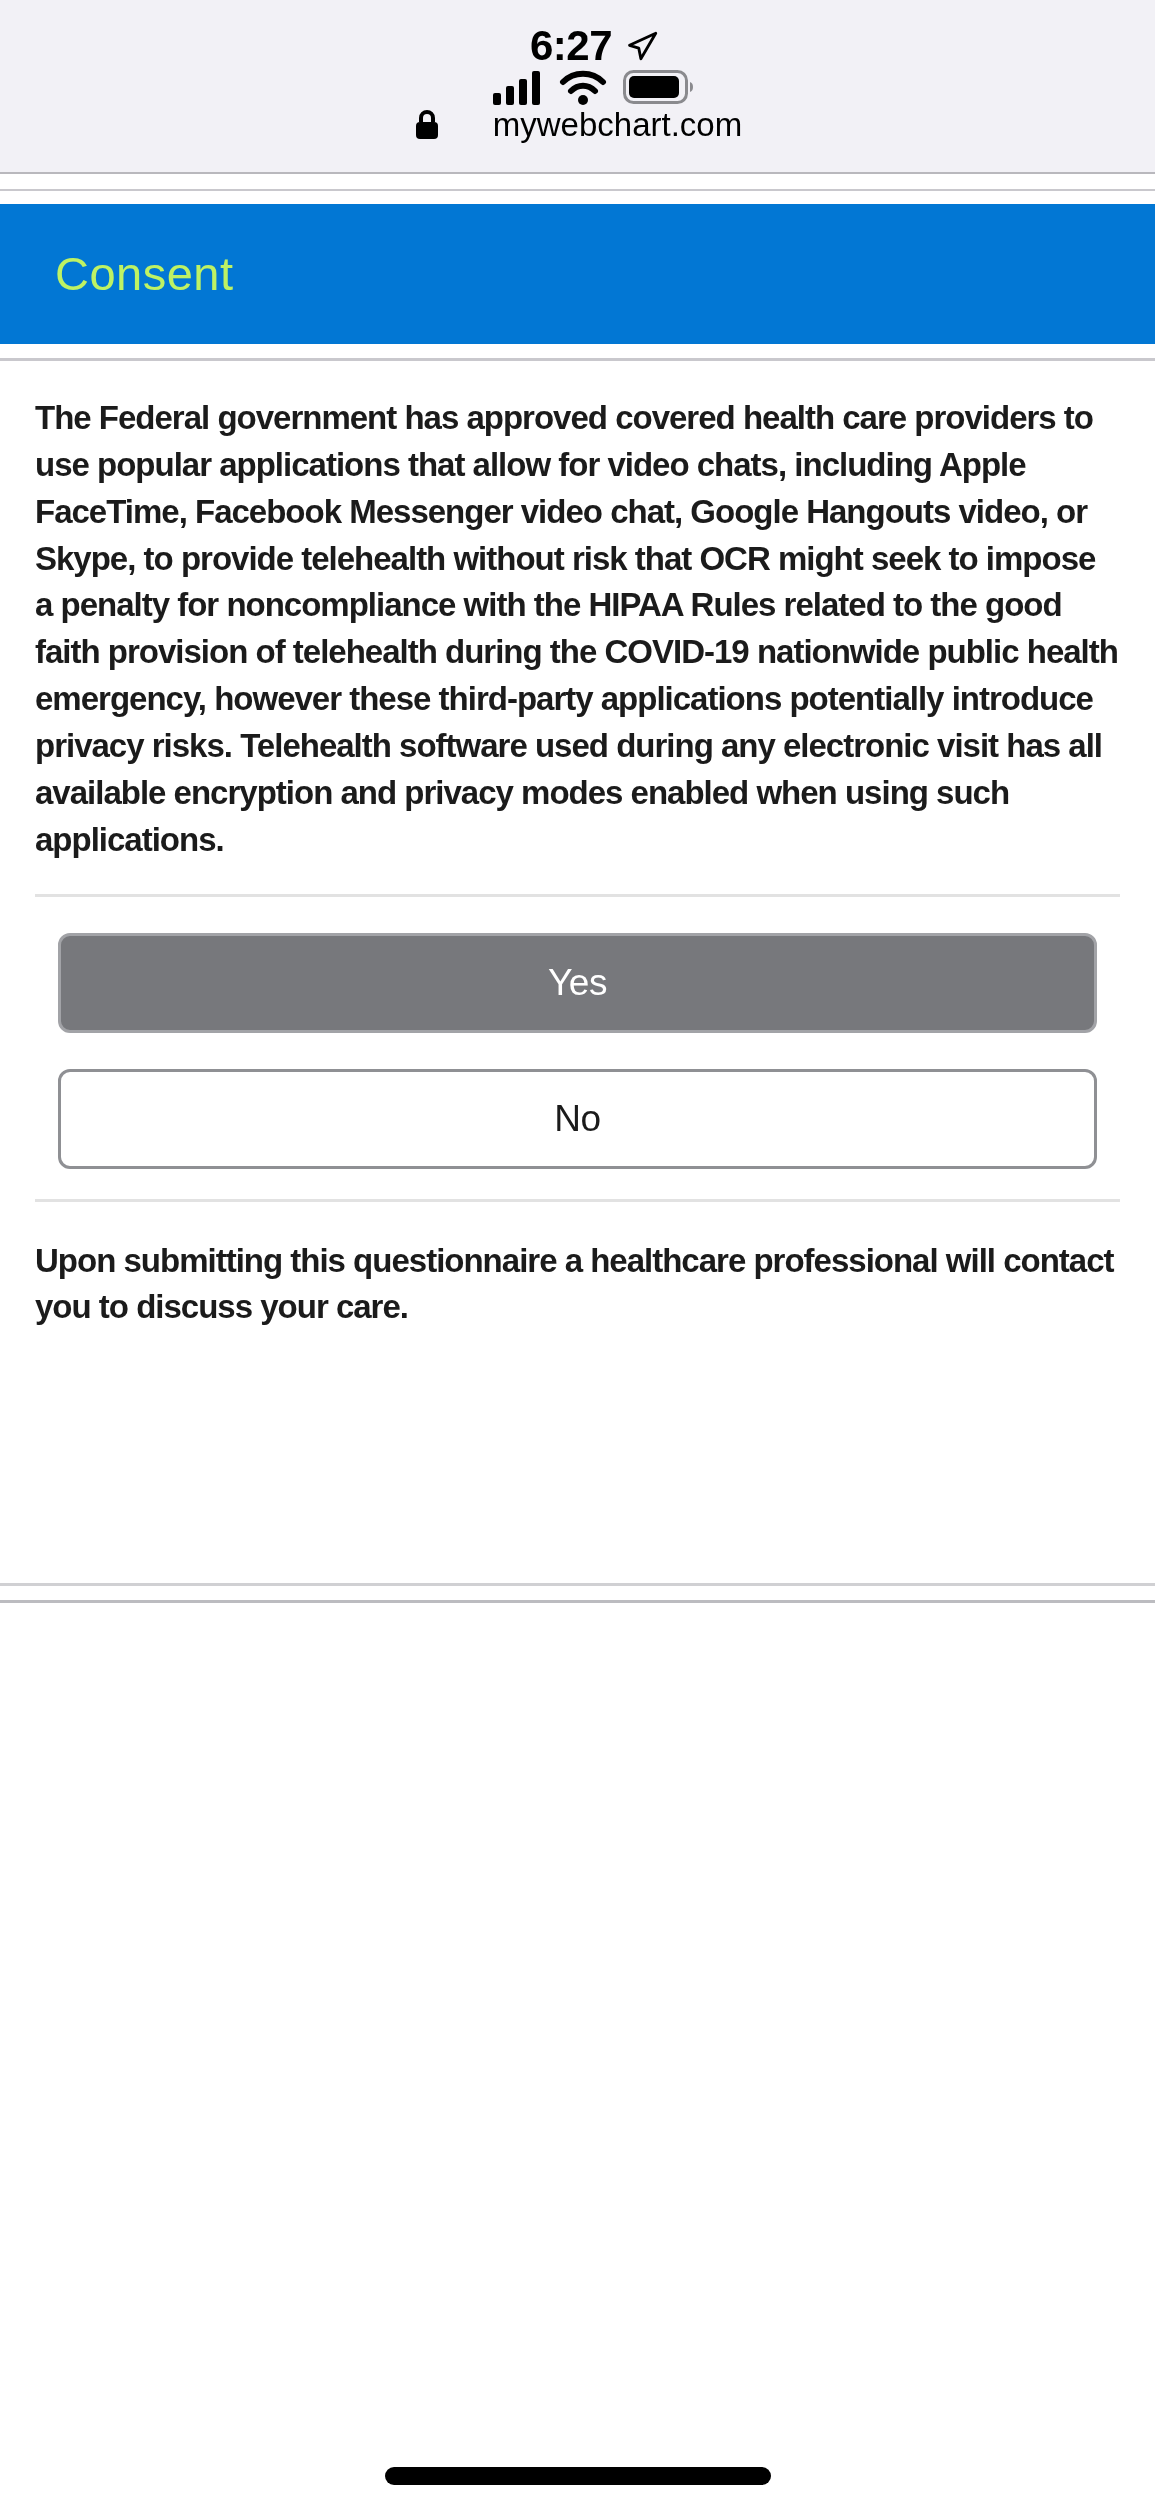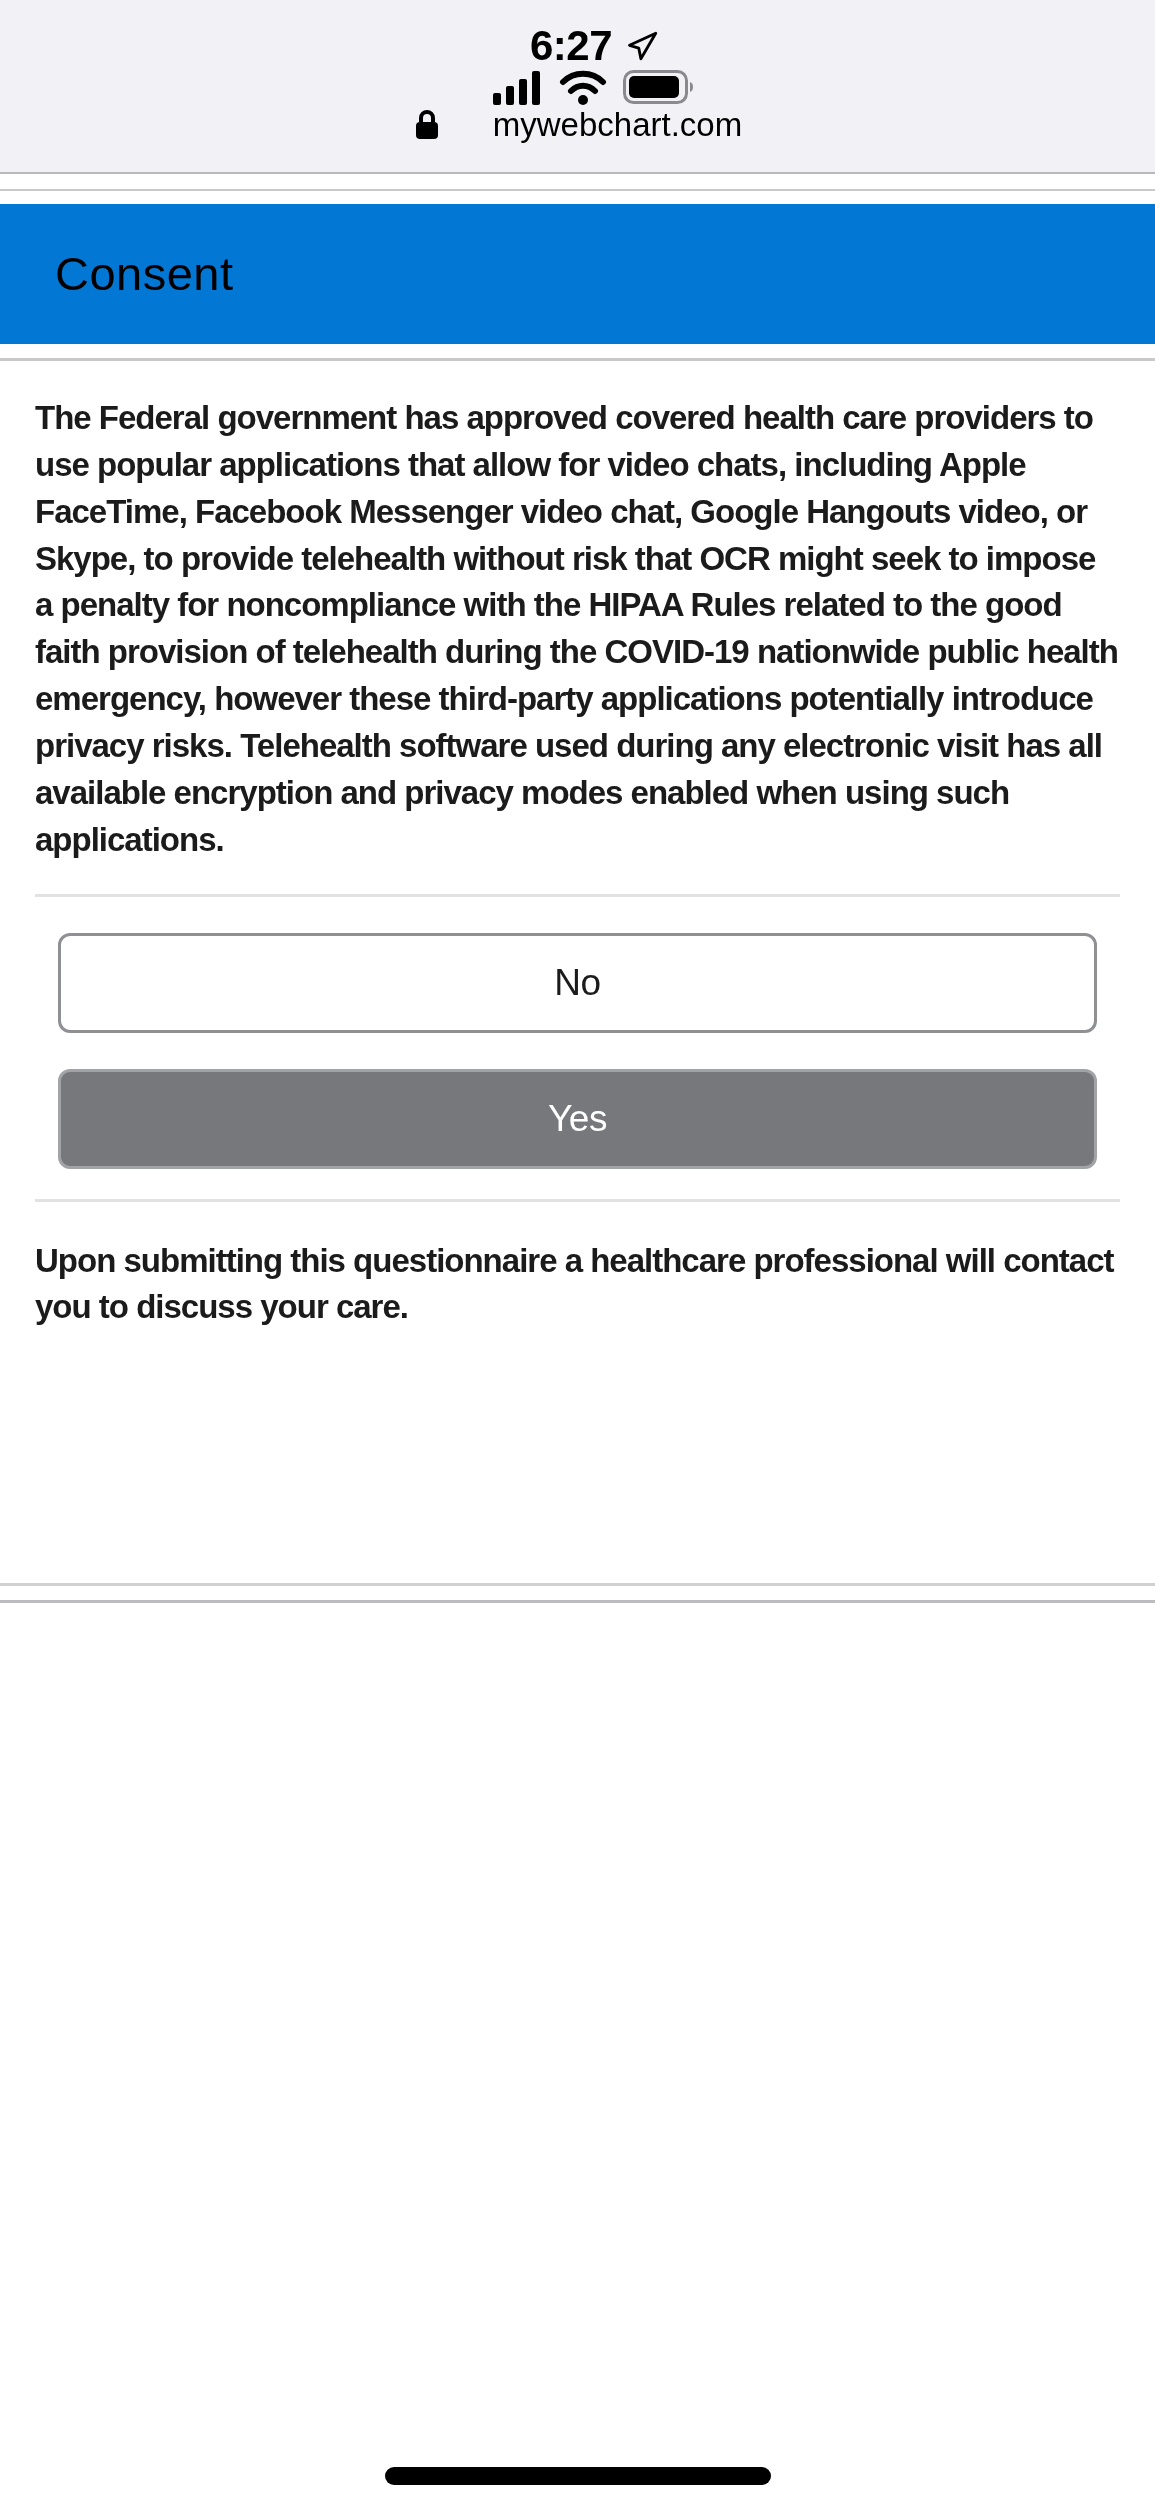--- a/index.html
+++ b/index.html
@@ -33,21 +33,21 @@
     height:62px;
   }
   .url-domain{font-size:33px;color:#000;margin-left:40px;}
   
   .strip-a{height:15px;background:#fff;border-bottom:2px solid #c9c8cd;}
   .strip-b{height:13px;background:#fff;}
   
   .header-blue{
     height:140px;
     background:var(--header-blue,#0277D4);
-    color:#000000;
+    color:#bef264;
     font-size:47px;font-weight:300;letter-spacing:0.5px;
     line-height:140px;
     padding-left:55px;
   }
   .strip-c{height:14px;background:#fff;border-bottom:3px solid #c9c8cd;}
   .content{padding:34px 35px 0 35px;color:var(--text,#1B1B1B);}
   .para,.question,.note{
     font-size:33px;line-height:1.42;letter-spacing:-1px;
     font-weight:600;margin:0;
   }
@@ -144,22 +144,22 @@
 
   <div class="strip-a"></div>
   <div class="strip-b"></div>
 
   <div class="header-blue">Consent</div>
   <div class="strip-c"></div>
 
   <div class="content">
     <p class="para">The Federal government has approved covered health care providers to use popular applications that allow for video chats, including Apple FaceTime, Facebook Messenger video chat, Google Hangouts video, or Skype, to provide telehealth without risk that OCR might seek to impose a penalty for noncompliance with the HIPAA Rules related to the good faith provision of telehealth during the COVID-19 nationwide public health emergency, however these third-party applications potentially introduce privacy risks. Telehealth software used during any electronic visit has all available encryption and privacy modes enabled when using such applications.</p>
     <hr class="divider">
+    <button class="opt-btn opt-yes">Yes</button>
     <button class="opt-btn opt-no">No</button>
-    <button class="opt-btn opt-yes">Yes</button>
     <hr class="divider">
     <p class="note">Upon submitting this questionnaire a healthcare professional will contact you to discuss your care.</p>
   </div>
 
   <div class="blank-spacer"></div>
   <div class="footer-sep"></div>
 
 
   <div class="home-indicator"></div>
 </div>

